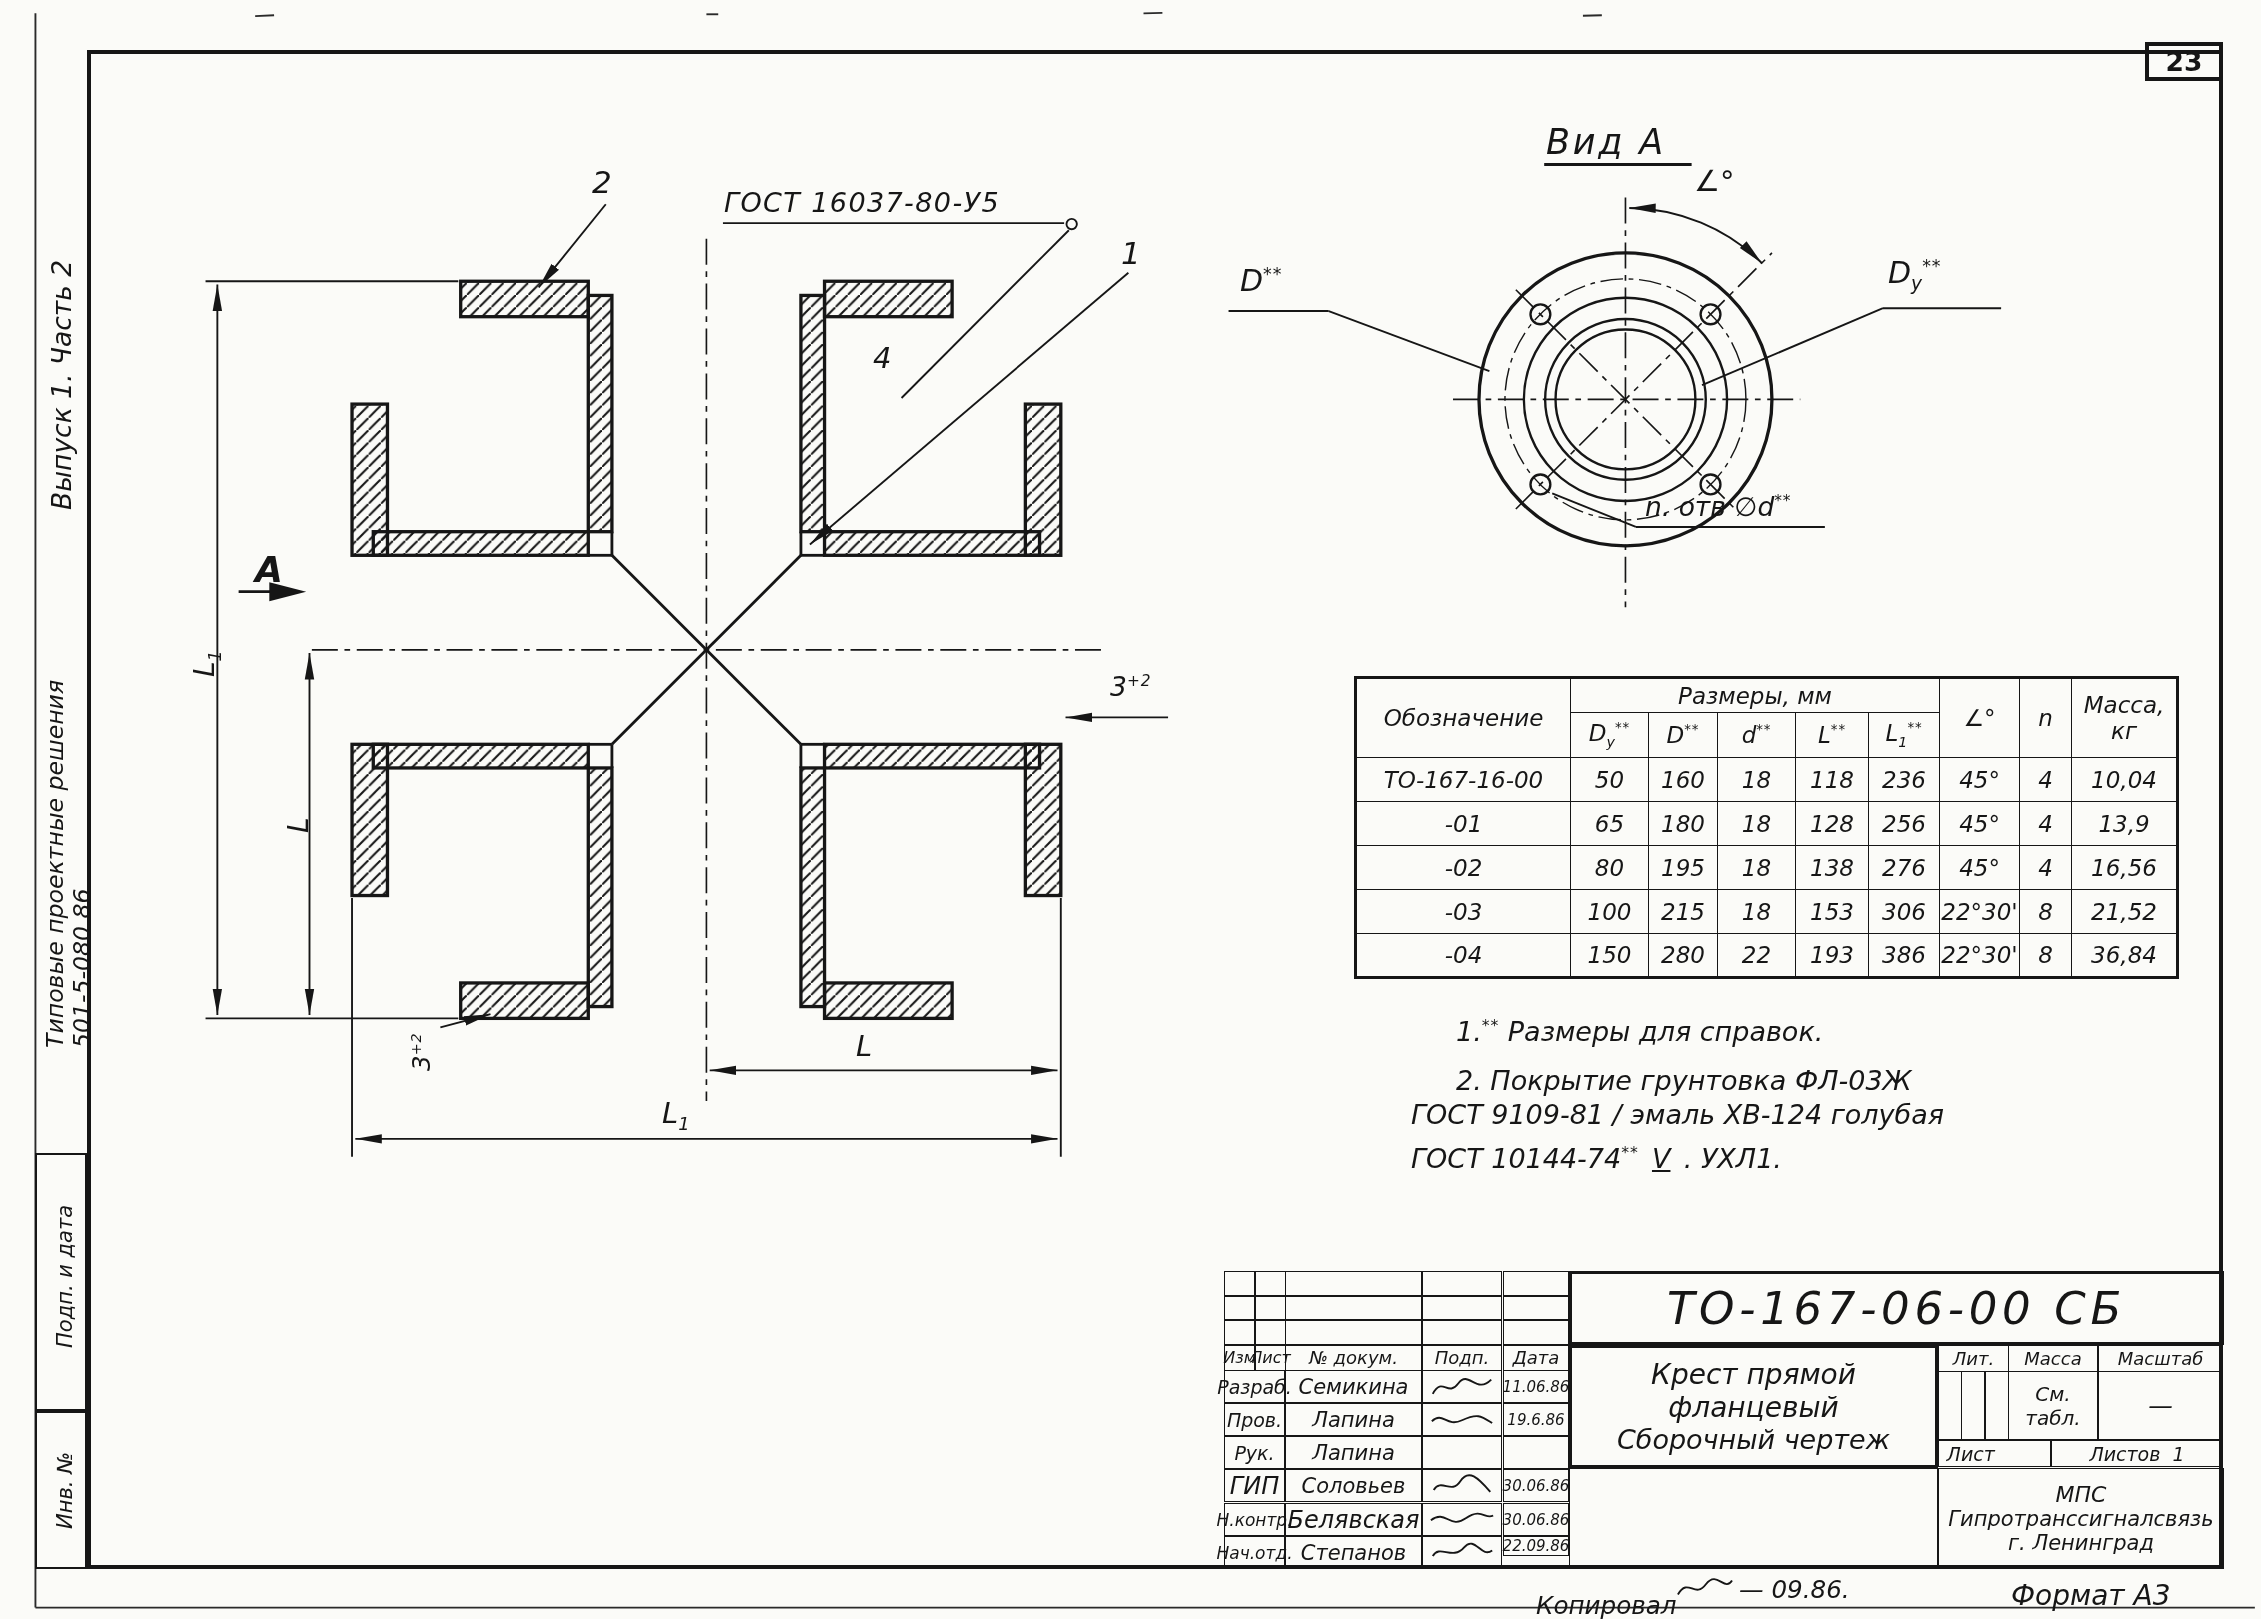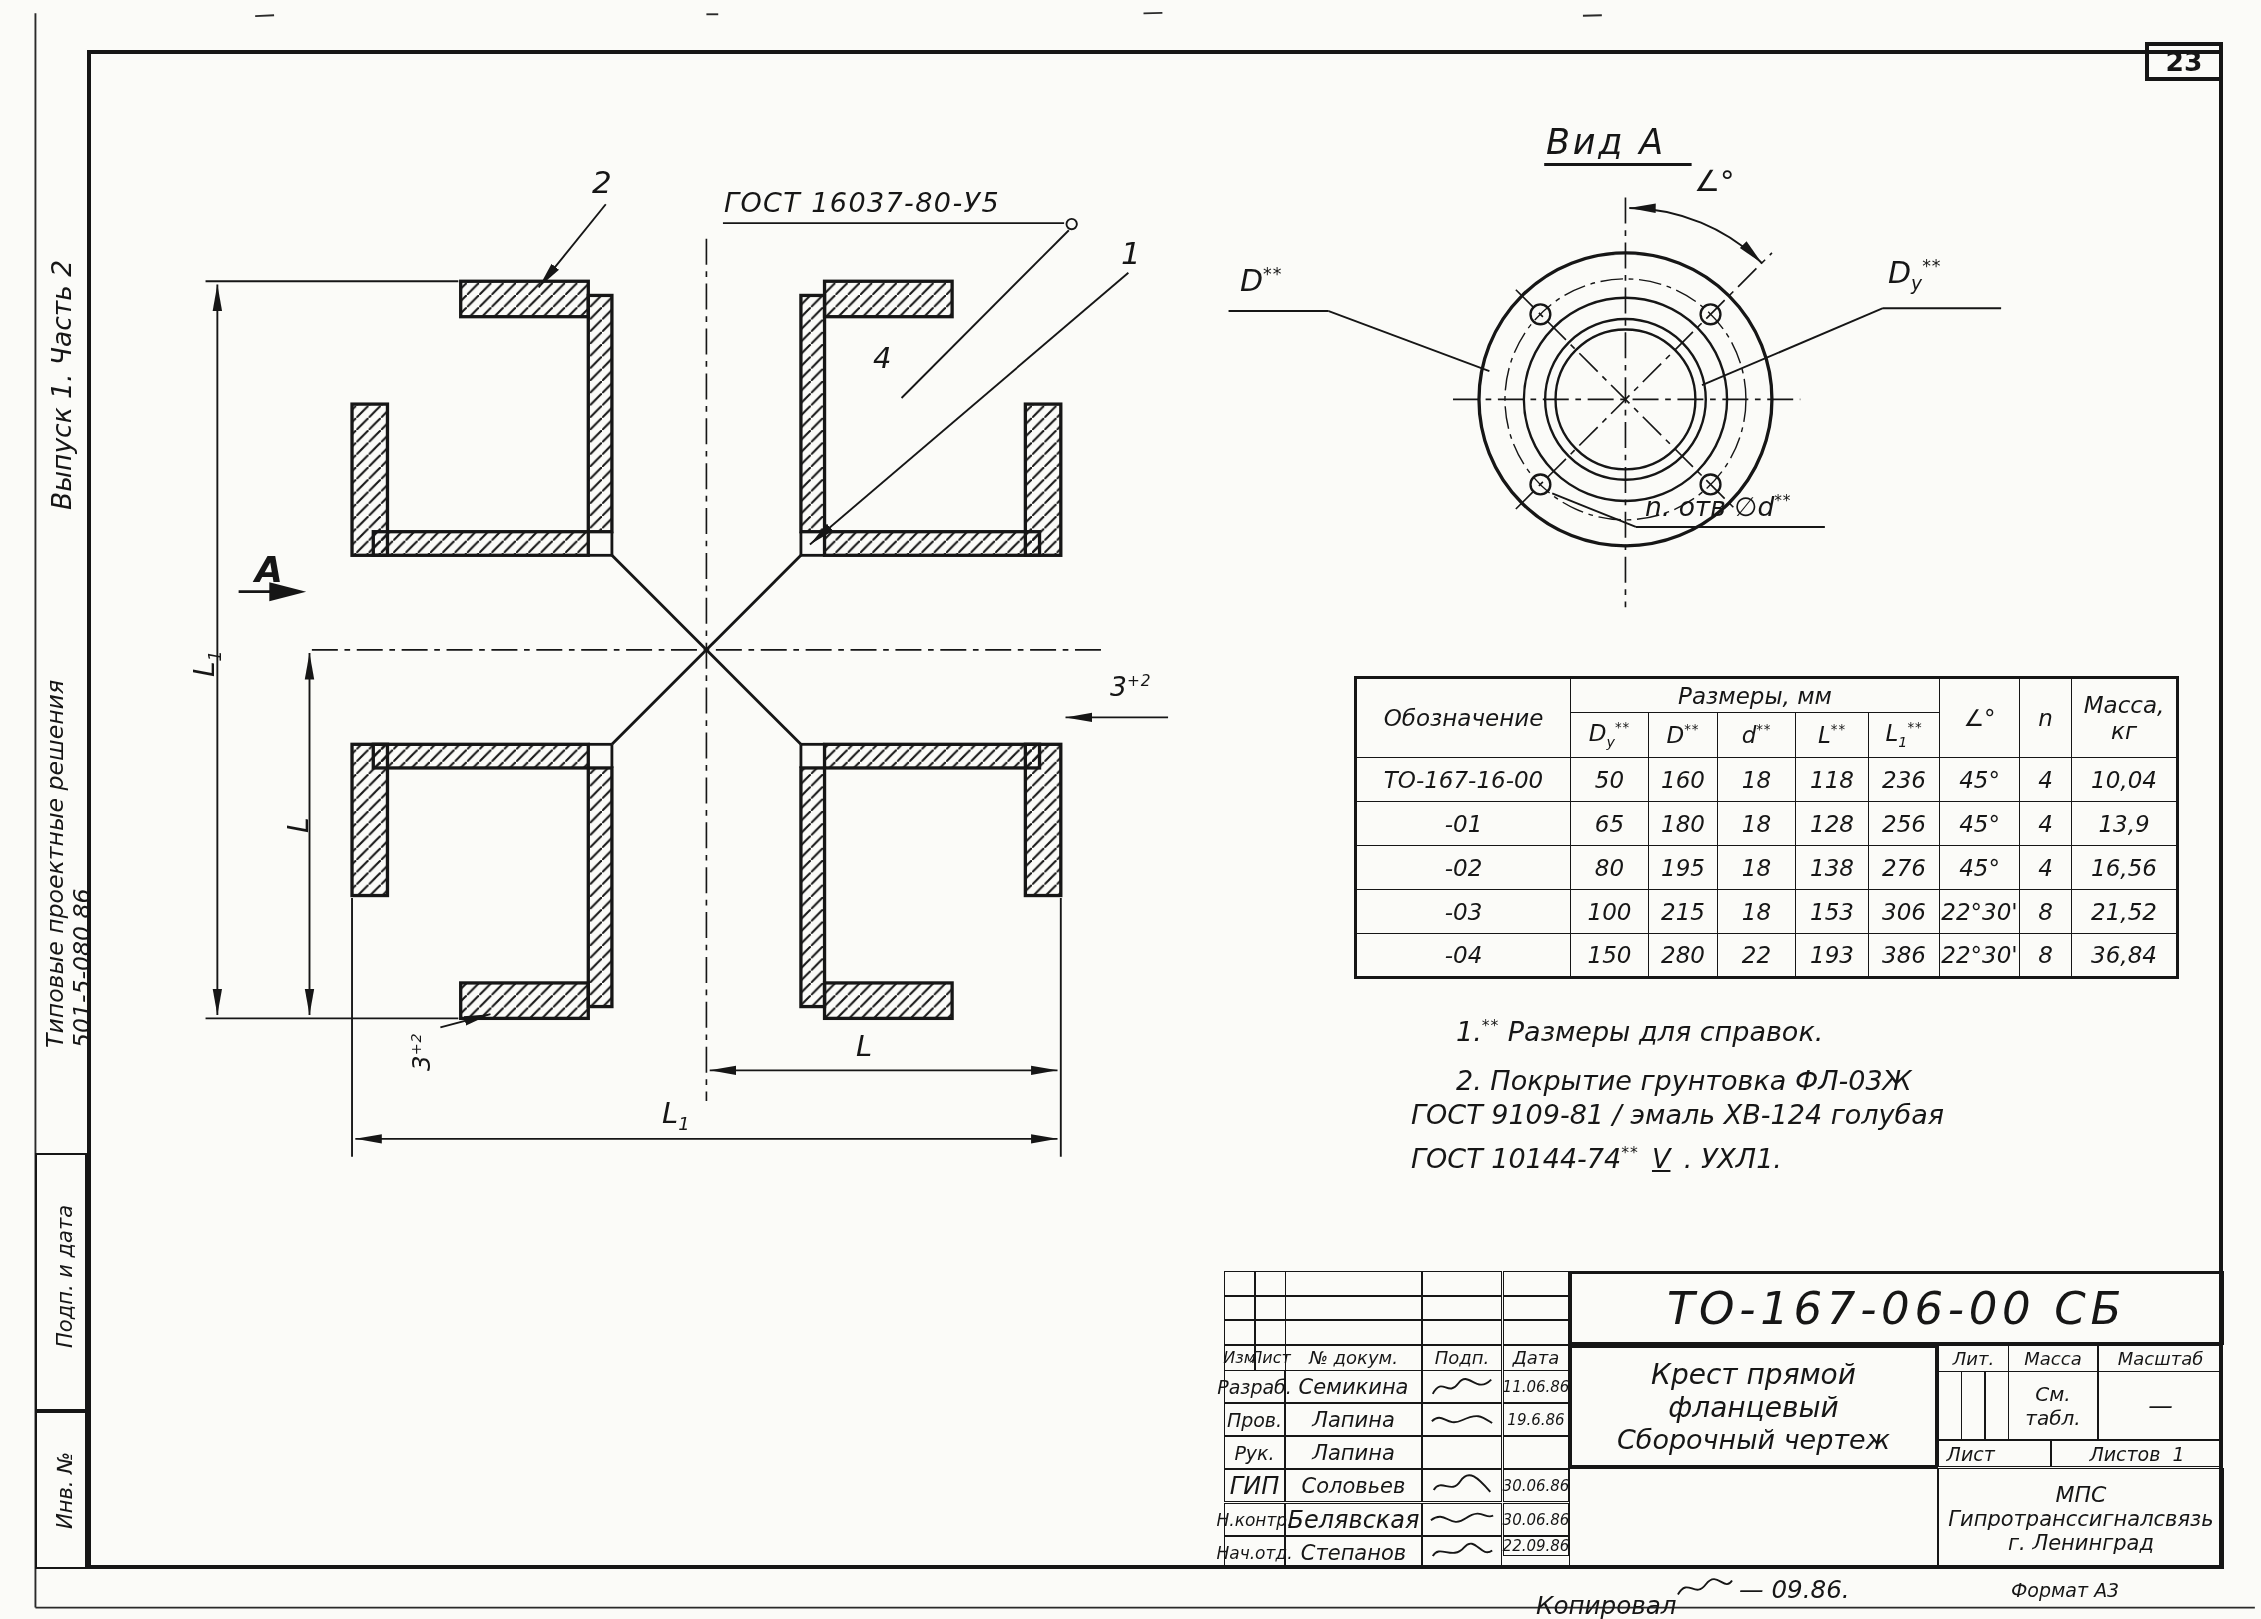--- a/index.html
+++ b/index.html
@@ -430,16 +430,16 @@
     </div>
 
     <div class="cell" style="left:345px;top:197px;width:369px;height:101px;"></div>
   </div>
 
   <div class="lbl" style="left:1536px;top:1575px;font-size:24.6px;margin-top:16px;">Копировал</div>
   <svg class="abs" style="left:1674px;top:1574px;z-index:3;" width="61" height="28" viewBox="0 0 130 60">
     <path d="M8,44 C30,6 44,54 68,22 S108,40 124,14" stroke="#161616" stroke-width="4" fill="none"></path>
   </svg>
   <div class="lbl" style="left:1739px;top:1575px;font-size:24.6px;">— 09.86.</div>
-  <div class="lbl" style="left:2011px;top:1579px;font-size:19px;">Формат А3</div>
+  <div class="lbl" style="left:2011px;top:1579px;font-size:28px;">Формат А3</div>
 
 </div>
 
 
 </body></html>

